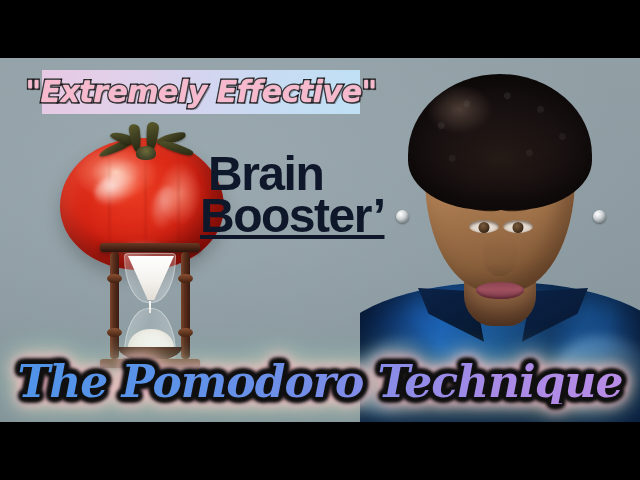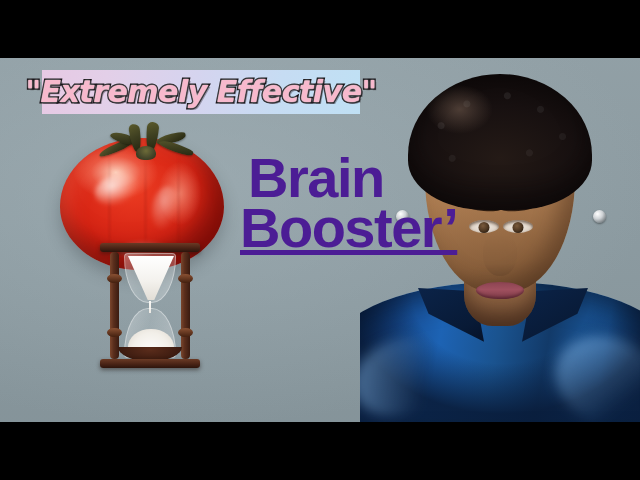--- a/index.html
+++ b/index.html
@@ -277,22 +277,22 @@
     paint-order:stroke fill;
     text-shadow:
       0 0 2px #ffffff,
       2px 2px 0 rgba(20,14,20,.35);
   }
 
   
   #headline{
     position:absolute; left:200px; top:94px; z-index:12;
     font-family:"Liberation Sans", sans-serif;
-    font-weight:700; font-size:56px; line-height:.92;
-    color:#4c1d95; letter-spacing:-1.5px;margin-left:40px;
+    font-weight:700; font-size:48px; line-height:.92;
+    color:#0f172a; letter-spacing:-1.5px;
   }
   #headline .l1{ display:block; padding-left:8px; }
   #headline .l2{ display:block; margin-top:-2px;text-decoration:underline; }
 
   
   #bottom-title{
     position:absolute; left:0; top:302px; width:640px; z-index:22;
     text-align:center;
   }
   #bottom-title-text{
@@ -386,17 +386,20 @@
 
     <div id="top-banner">
       <span id="top-banner-text">"Extremely Effective"</span>
     </div>
 
     <div id="headline">
       <span class="l1">Brain</span>
       <span class="l2">Booster’</span>
     </div>
 
+    <div id="bottom-title">
+      <span id="bottom-title-text">The Pomodoro Technique</span>
+    </div>
 
   </div>
 
   <div class="bar bottom"></div>
 </div>
 
 </body></html>

